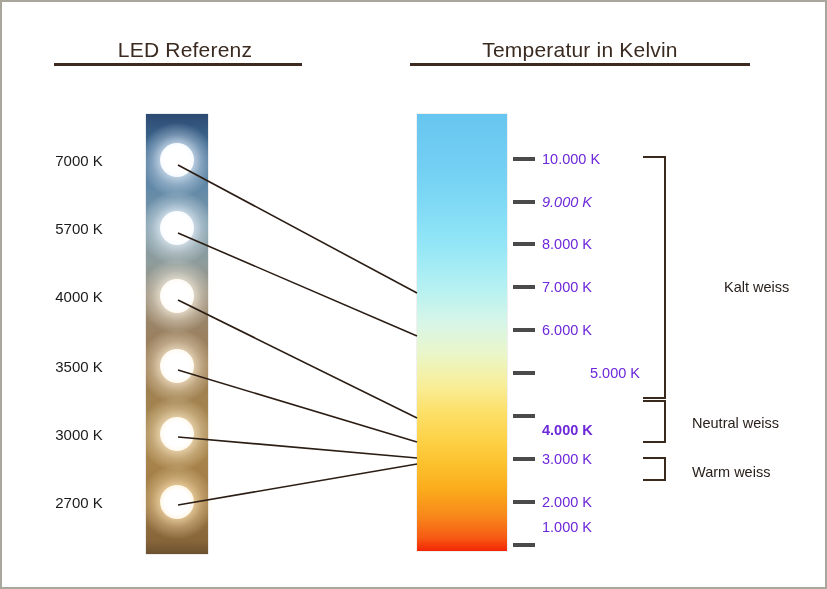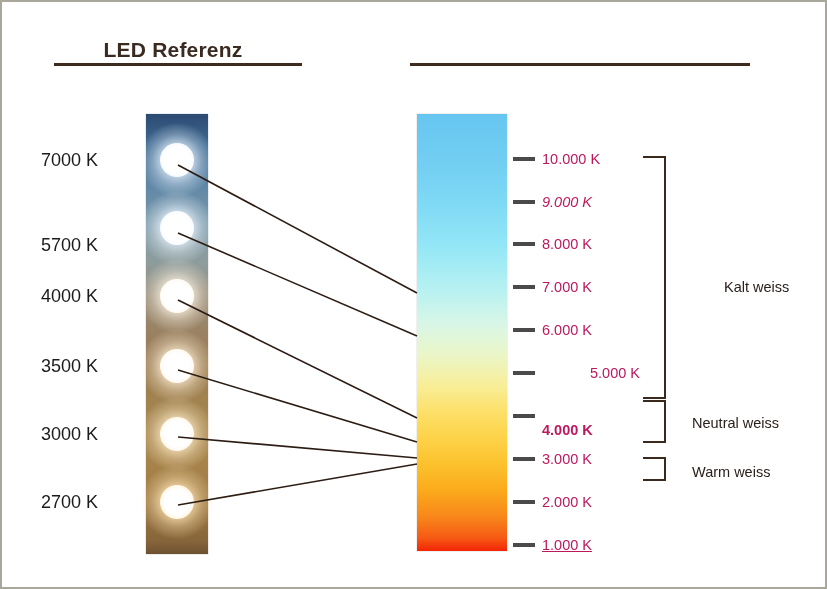--- a/index.html
+++ b/index.html
@@ -18,21 +18,21 @@
   }
   
   .title{
     position:absolute;
     font-size:21px;
     color:#3a2a20;
     letter-spacing:.2px;
     white-space:nowrap;
     text-align:center;
   }
-  #title-led{ left:47px; top:36px; width:248px;font-weight:bold; }
+  #title-led{ left:59px; top:36px; width:248px; }
   #title-kelvin{ left:408px; top:36px; width:340px; }
   .title-rule{
     position:absolute;
     height:3px;
     background:#3d2b1f;
   }
   #rule-led{ left:52px; top:61px; width:248px; }
   #rule-kelvin{ left:408px; top:61px; width:340px; }
 
   
@@ -96,30 +96,30 @@
   .tick{
     position:absolute;
     left:511px;
     width:22px;height:4px;
     background:#4a4a4a;
   }
   .scale-label{
     position:absolute;
     left:540px;
     font-size:14.5px;
-    color:#be185d;
+    color:#6d28d9;
     white-space:nowrap;
     transform:translateY(-50%);
   }
   .led-label{
     position:absolute;
-    right:1px;
+    right:8px;
     width:90px;
-    text-align:left;
-    font-size:18px;
+    text-align:center;
+    font-size:15px;
     color:#1b1b1b;
     white-space:nowrap;
     transform:translateY(-50%);
   }
   #led-label-col{
     position:absolute;
     left:40px; top:0;
     width:90px; height:589px;
   }
   
@@ -146,20 +146,21 @@
   }
 </style>
 </head>
 <body>
 
 <div id="frame">
 
   <div class="title" id="title-led">LED Referenz</div>
   <div class="title-rule" id="rule-led"></div>
 
+  <div class="title" id="title-kelvin">Temperatur in Kelvin</div>
   <div class="title-rule" id="rule-kelvin"></div>
 
   <div id="led-strip">
       <div class="led" style="top: 46px; width: 74px; height: 74px; background: radial-gradient(circle, rgb(234, 244, 255) 0%, rgba(234, 244, 255, 0.8) 26%, rgba(234, 244, 255, 0.333) 48%, rgba(255, 255, 255, 0) 72%);">
         <div class="core" style="width: 34px; height: 34px; background: radial-gradient(circle, rgb(255, 255, 255) 0%, rgb(255, 255, 255) 52%, rgb(234, 244, 255) 100%);"></div>
       </div>
       <div class="led" style="top: 114px; width: 74px; height: 74px; background: radial-gradient(circle, rgb(238, 246, 255) 0%, rgba(238, 246, 255, 0.8) 26%, rgba(238, 246, 255, 0.333) 48%, rgba(255, 255, 255, 0) 72%);">
         <div class="core" style="width: 34px; height: 34px; background: radial-gradient(circle, rgb(255, 255, 255) 0%, rgb(255, 255, 255) 52%, rgb(238, 246, 255) 100%);"></div>
       </div>
       <div class="led" style="top: 182px; width: 74px; height: 74px; background: radial-gradient(circle, rgb(255, 246, 230) 0%, rgba(255, 246, 230, 0.8) 26%, rgba(255, 246, 230, 0.333) 48%, rgba(255, 255, 255, 0) 72%);">
@@ -171,21 +172,21 @@
       <div class="led" style="top: 320px; width: 74px; height: 74px; background: radial-gradient(circle, rgb(255, 236, 203) 0%, rgba(255, 236, 203, 0.8) 26%, rgba(255, 236, 203, 0.333) 48%, rgba(255, 255, 255, 0) 72%);">
         <div class="core" style="width: 34px; height: 34px; background: radial-gradient(circle, rgb(255, 255, 255) 0%, rgb(255, 255, 255) 52%, rgb(255, 236, 203) 100%);"></div>
       </div>
       <div class="led" style="top: 388px; width: 74px; height: 74px; background: radial-gradient(circle, rgb(255, 230, 184) 0%, rgba(255, 230, 184, 0.8) 26%, rgba(255, 230, 184, 0.333) 48%, rgba(255, 255, 255, 0) 72%);">
         <div class="core" style="width: 34px; height: 34px; background: radial-gradient(circle, rgb(255, 255, 255) 0%, rgb(255, 255, 255) 52%, rgb(255, 230, 184) 100%);"></div>
       </div>
     </div>
 
   <div id="led-label-col">
       <div class="led-label" style="top: 158px;">7000 K</div>
-      <div class="led-label" style="top: 226px; margin-top: 17px;">5700 K</div>
+      <div class="led-label" style="top: 226px;">5700 K</div>
       <div class="led-label" style="top: 294px;">4000 K</div>
       <div class="led-label" style="top: 364px;">3500 K</div>
       <div class="led-label" style="top: 432px;">3000 K</div>
       <div class="led-label" style="top: 500px;">2700 K</div>
     </div>
 
   <div id="kelvin-bar"></div>
 
   <svg id="connectors" viewBox="0 0 827 589" xmlns="http://www.w3.org/2000/svg">
       <line x1="176" y1="163" x2="415" y2="291" stroke="#2b1d14" stroke-width="1.6"></line>
@@ -214,17 +215,17 @@
     <div class="scale-label" style="top: 328px;">6.000 K</div>
     <div class="tick" style="top: 369px; background: rgb(74, 74, 74);"></div>
     <div class="scale-label" style="top: 371px; margin-left: 48px;">5.000 K</div>
     <div class="tick" style="top: 412px; background: rgb(74, 74, 74);"></div>
     <div class="scale-label" style="top: 428px; font-weight: bold;">4.000 K</div>
     <div class="tick" style="top: 455px; background: rgb(74, 74, 74);"></div>
     <div class="scale-label" style="top: 457px;">3.000 K</div>
     <div class="tick" style="top: 498px; background: rgb(74, 74, 74);"></div>
     <div class="scale-label" style="top: 500px;">2.000 K</div>
     <div class="tick" style="top: 541px; background: rgb(74, 74, 74);"></div>
-    <div class="scale-label" style="top: 543px; text-decoration: underline;">1.000 K</div>
+    <div class="scale-label" style="top: 525px;">1.000 K</div>
     <div class="cat-label" style="top: 285px; margin-left: 32px;">Kalt weiss</div>
     <div class="cat-label" style="top: 421px; text-align: center;">Neutral weiss</div>
     <div class="cat-label" style="top: 470px;">Warm weiss</div>
   </div>
 
 </body></html>

